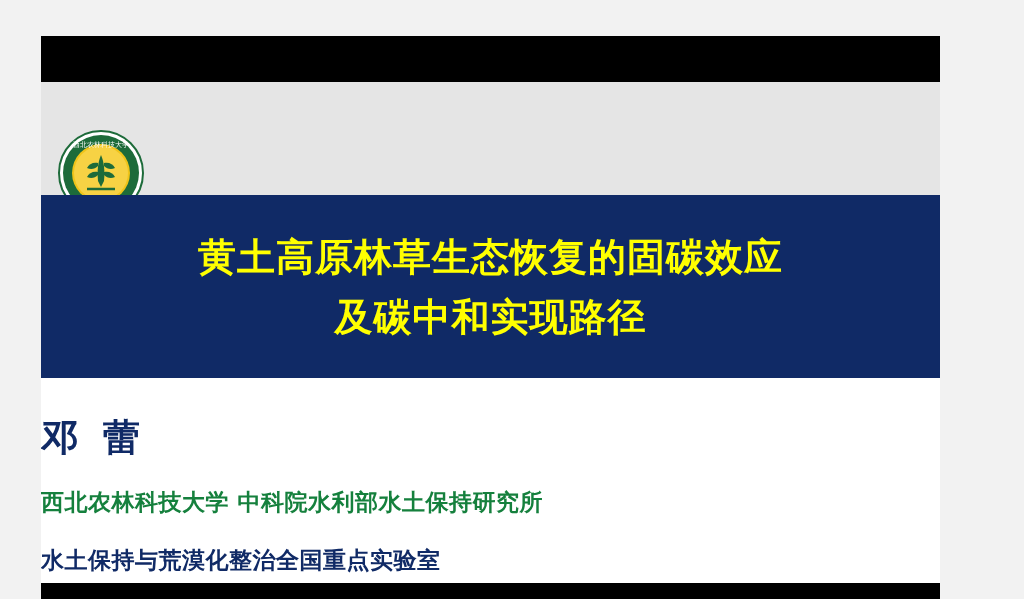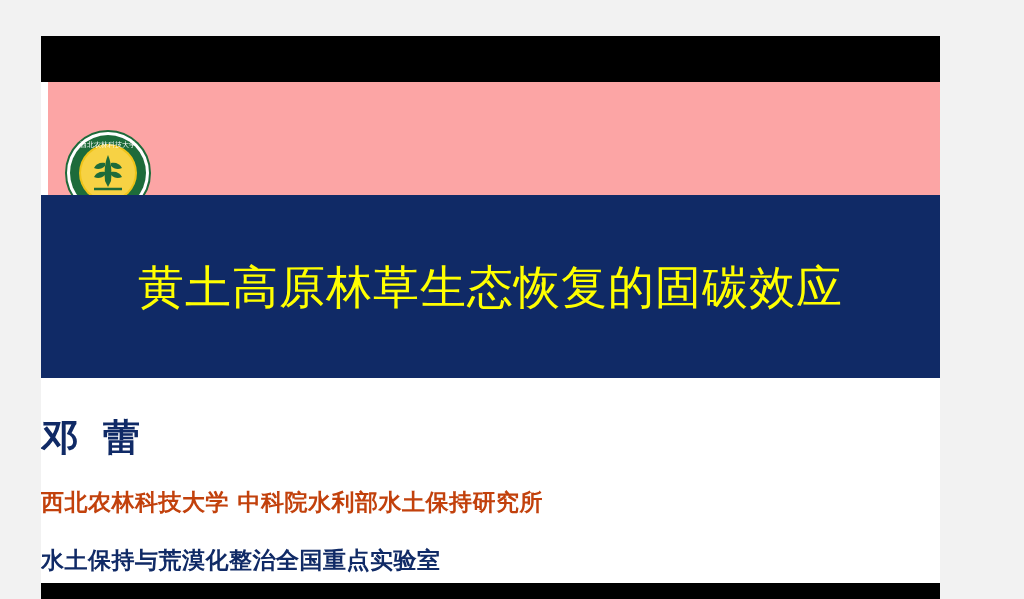--- a/index.html
+++ b/index.html
@@ -37,25 +37,25 @@
     left: 0;
     top: 0;
     width: 899px;
     height: 46px;
     background: #000000;
   }
 
   
   .logo-strip {
     position: absolute;
-    left: 7px;
+    left: 0;
     top: 46px;
     width: 899px;
     height: 138px;
-    background: #fca5a5;
+    background: #e5e5e5;
   }
 
   .logo {
     position: absolute;
     left: 16px;
     top: 47px;
     width: 88px;
     height: 88px;
   }
 
@@ -71,22 +71,22 @@
     background: #102a66;
     display: flex;
     flex-direction: column;
     align-items: center;
     justify-content: center;
   }
 
   .title-line {
     color: #ffff00;
     font-family: "DejaVu Sans", sans-serif;
-    font-weight: normal;
-    font-size: 46px;
+    font-weight: bold;
+    font-size: 38px;
     line-height: 60px;
     letter-spacing: 1px;
     text-align: center;
     white-space: nowrap;
   }
 
   
   .lower {
     position: absolute;
     left: 0;
@@ -101,21 +101,21 @@
     color: #102a66;
     font-family: "DejaVu Sans", sans-serif;
     font-weight: bold;
     font-size: 37px;
     letter-spacing: 6px;
     line-height: 44px;
   }
 
   .affil-1 {
     margin-top: 27px;
-    color: #c2410c;
+    color: #15803d;
     font-family: "DejaVu Sans", sans-serif;
     font-weight: bold;
     font-size: 23px;
     line-height: 30px;
     letter-spacing: 0.5px;
   }
 
   .affil-2 {
     margin-top: 28px;
     color: #102a66;
@@ -166,20 +166,21 @@
           <path d="M47 43 C52 42 56 44 58 48 C54 50 50 49 47 46 Z" fill="#1d6b3a"></path>
           <path d="M30 60 L58 60" stroke="#1d6b3a" stroke-width="2.5" fill="none"></path>
           <text x="44" y="18" font-family="DejaVu Sans, sans-serif" font-size="7" fill="#ffffff" text-anchor="middle">西北农林科技大学</text>
           <text x="44" y="76" font-family="DejaVu Sans, sans-serif" font-size="4.4" fill="#ffffff" text-anchor="middle">NORTHWEST A&amp;F UNIVERSITY</text>
         </svg>
       </div>
     </div>
 
     <div class="title-band">
       <div class="title-line">黄土高原林草生态恢复的固碳效应</div>
+      <div class="title-line">及碳中和实现路径</div>
     </div>
 
     <div class="lower">
       <div class="author">邓 蕾</div>
       <div class="affil-1">西北农林科技大学  中科院水利部水土保持研究所</div>
       <div class="affil-2">水土保持与荒漠化整治全国重点实验室</div>
       <div class="date">2025年6月16日</div>
     </div>
 
     <div class="bottom-band"></div>

